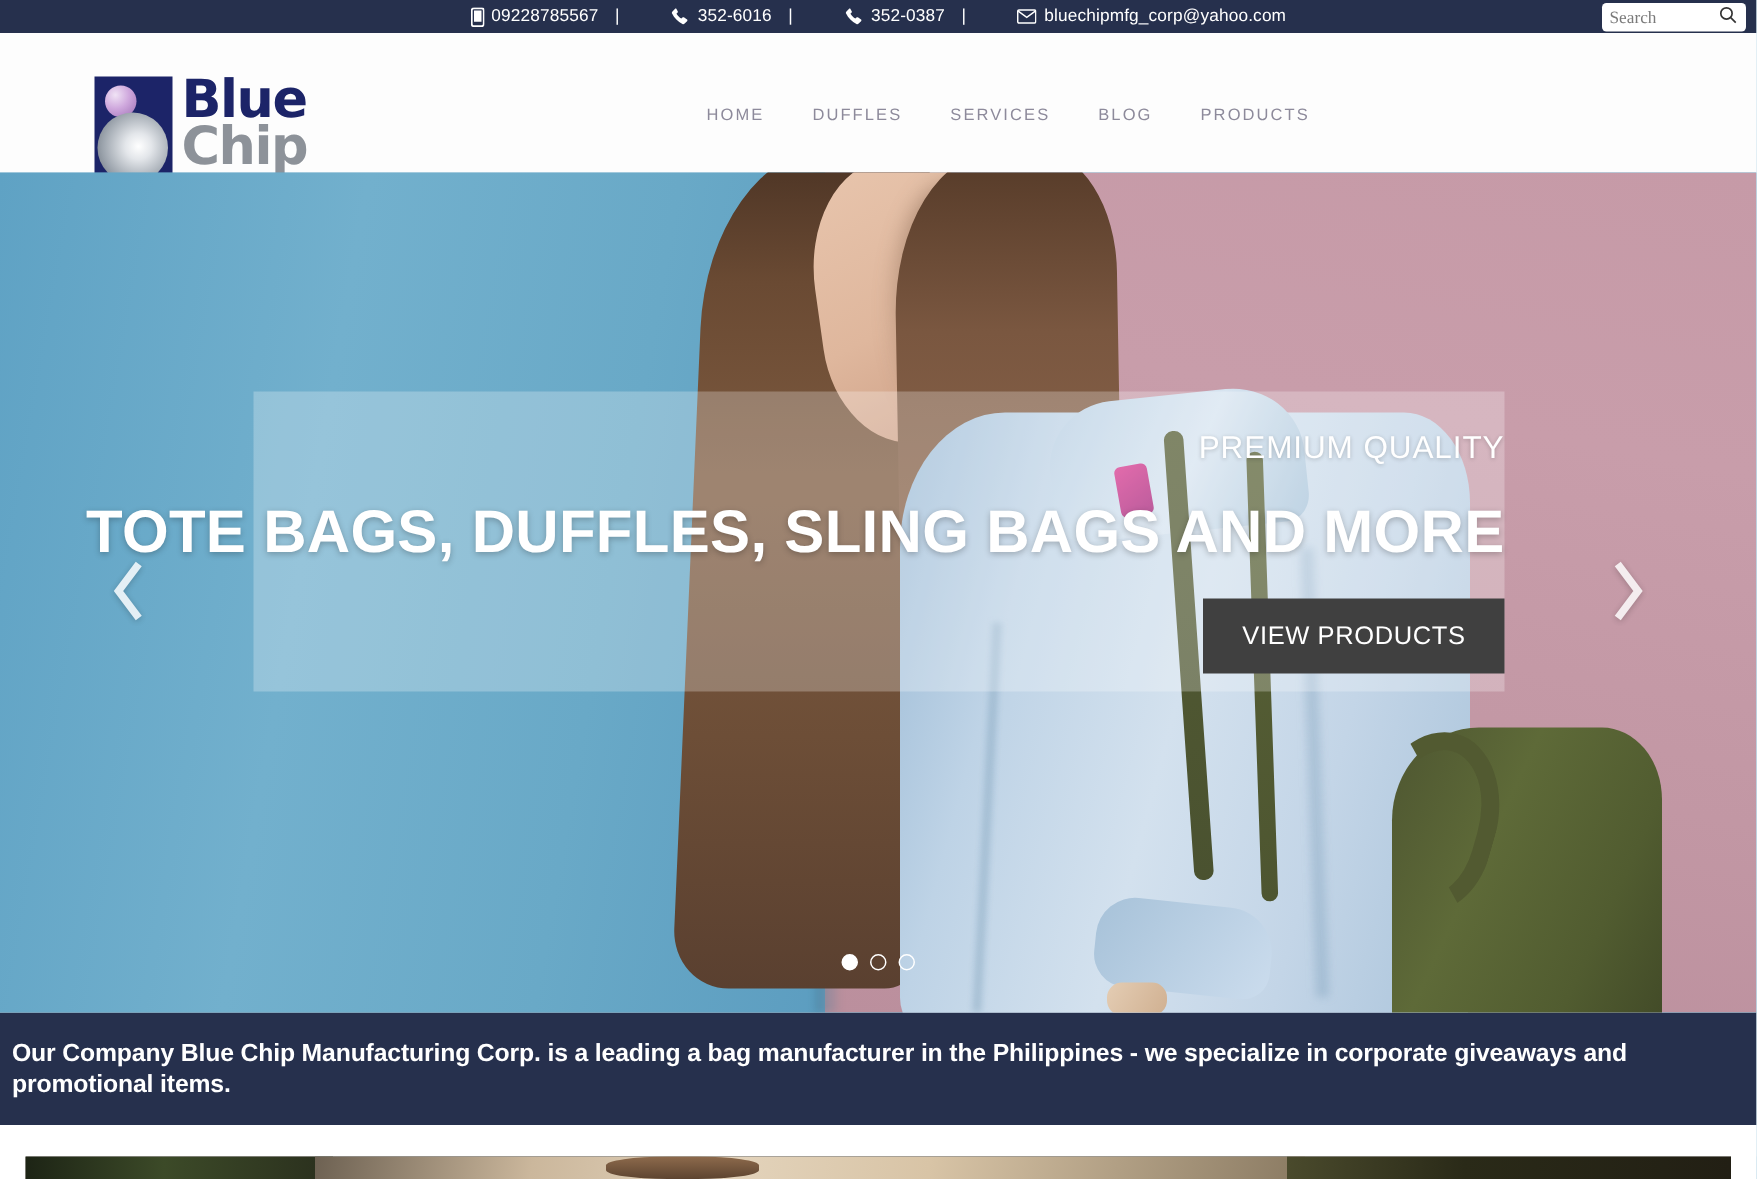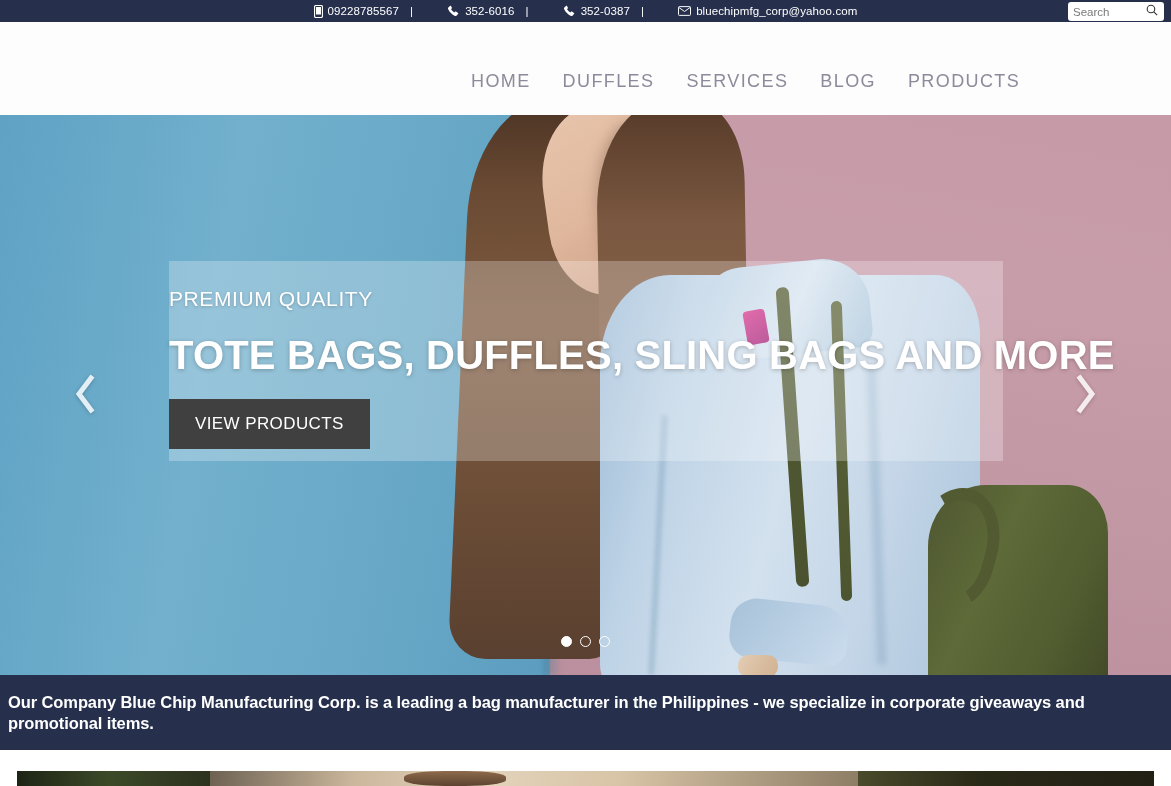--- a/index.html
+++ b/index.html
@@ -46,21 +46,21 @@
     background: #ffffff;
     border-radius: 3px;
     display: flex;
     align-items: center;
     padding: 0 5px;
   }
   .search-wrap input {
     border: 0;
     outline: 0;
     flex: 1;
-    font-family: Liberation Sans, sans-serif;
+    font-family: Liberation Serif, serif;
     font-size: 11.5px;
     color: #555;
     background: transparent;
     min-width: 0;
   }
   .search-wrap input::placeholder { color: #7a7a7a; }
   .search-btn {
     background: transparent; border: 0; cursor: pointer;
     display: flex; align-items: center; padding: 0 1px;
   }
@@ -121,21 +121,21 @@
   .nav {
     position: absolute;
     left: 455px;
     top: 44px;
     display: flex;
     gap: 0;
   }
   .nav a {
     color: #8d8a9b;
     text-decoration: none;
-    font-size: 18px;
+    font-size: 11px;
     letter-spacing: 1.4px;
     padding: 5px 16px;
     cursor: pointer;
     white-space: nowrap;
     text-align: center;
   }
 
   
   .hero {
     position: relative;
@@ -263,21 +263,21 @@
     transform: rotate(-10deg);
   }
 
   .hero-caption {
     position: absolute;
     left: 169px; top: 146px;
     width: 834px; height: 200px;
     background: rgba(255,255,255,.26);
     display: flex;
     flex-direction: column;
-    align-items: flex-start;
+    align-items: flex-end;
     padding-top: 26px;
   }
   .cap-small {
     color: #ffffff;
     font-size: 21px;
     letter-spacing: .6px;
     text-shadow: 0 1px 3px rgba(0,0,0,.22);
   }
   .cap-big {
     color: #ffffff;
@@ -431,20 +431,31 @@
           <circle cx="5.8" cy="5.8" r="4.4" fill="none" stroke="#333" stroke-width="1.3"></circle>
           <line x1="9.1" y1="9.1" x2="13" y2="13" stroke="#333" stroke-width="1.3"></line>
         </svg>
       </span>
     </button>
   </div>
 </div>
 
 <div class="header">
 
+  <div class="logo">
+    <div class="logo-mark">
+      <div class="sphere-small"></div>
+      <div class="sphere-big"></div>
+    </div>
+    <div class="logo-text">
+      <div class="lt-blue">Blue</div>
+      <div class="lt-chip">Chip</div>
+      <div class="lt-sub">Manufacturing Corporation</div>
+    </div>
+  </div>
 
   <nav class="nav">
     <a href="#">HOME</a>
     <a href="#">DUFFLES</a>
     <a href="#">SERVICES</a>
     <a href="#">BLOG</a>
     <a href="#">PRODUCTS</a>
   </nav>
 
 </div>

